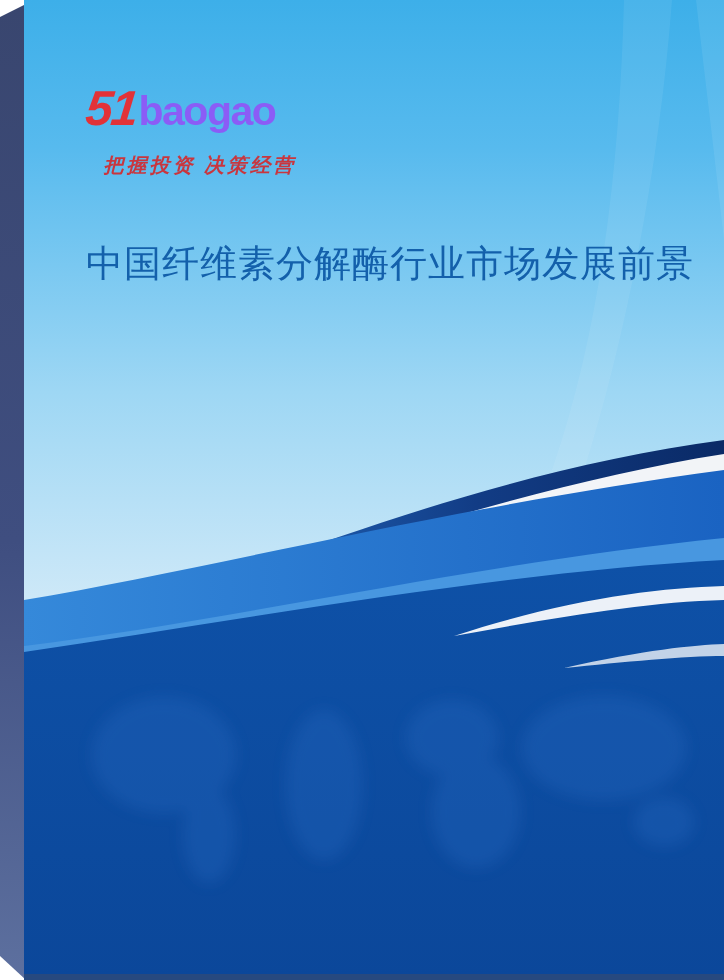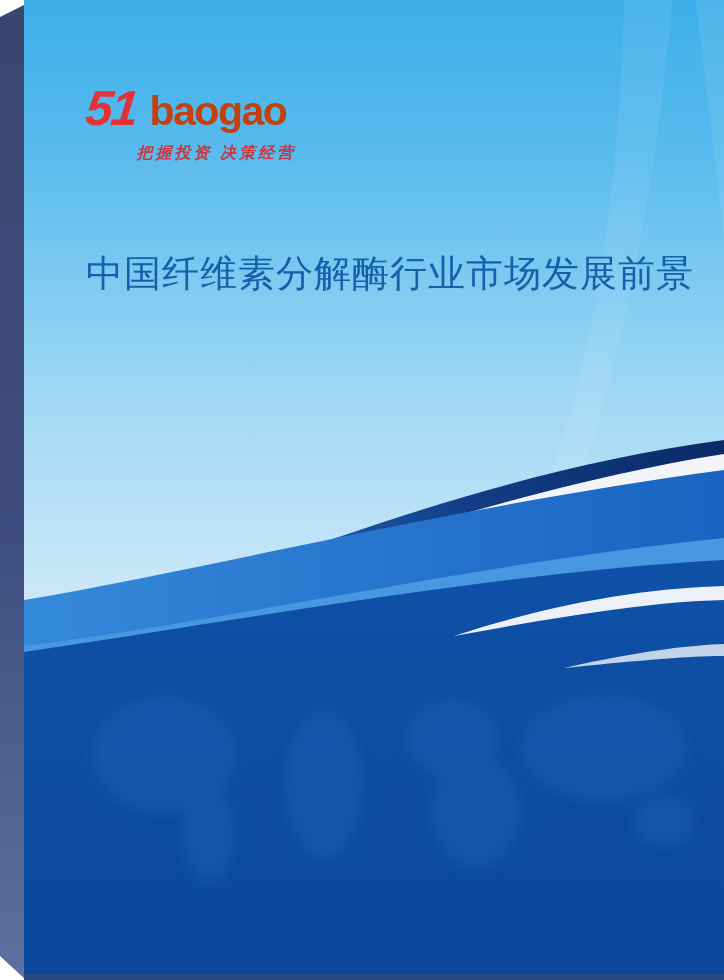--- a/index.html
+++ b/index.html
@@ -23,30 +23,30 @@
     position:absolute;left:62px;top:80px;width:210px;
   }
   .logo-row{display:flex;align-items:baseline;white-space:nowrap;}
   .logo-num{
     font-size:49px;font-weight:800;font-style:italic;
     color:#e23238;letter-spacing:-2px;
     transform:skewX(-6deg);display:inline-block;
   }
   .logo-word{
     font-size:41px;font-weight:800;
-    color:#c2410c;letter-spacing:-1.5px;margin-left:13px;
+    color:#8b5cf6;letter-spacing:-1.5px;margin-left:2px;
   }
   .logo-tagline{
-    margin-top:7px;text-align:right;
-    font-size:16px;font-weight:700;font-style:italic;
+    margin-top:16px;text-align:right;
+    font-size:20px;font-weight:700;font-style:italic;
     color:#c9363e;letter-spacing:3px;white-space:nowrap;
   }
   
   .title{
-    position:absolute;left:62px;top:248px;width:620px;
+    position:absolute;left:62px;top:238px;width:620px;
     color:#1360ab;font-size:37px;line-height:52px;
     font-weight:500;letter-spacing:1px;
   }
   .title-line{white-space:nowrap;}
 </style>
 </head>
 <body>
 
 <div class="page">
 

